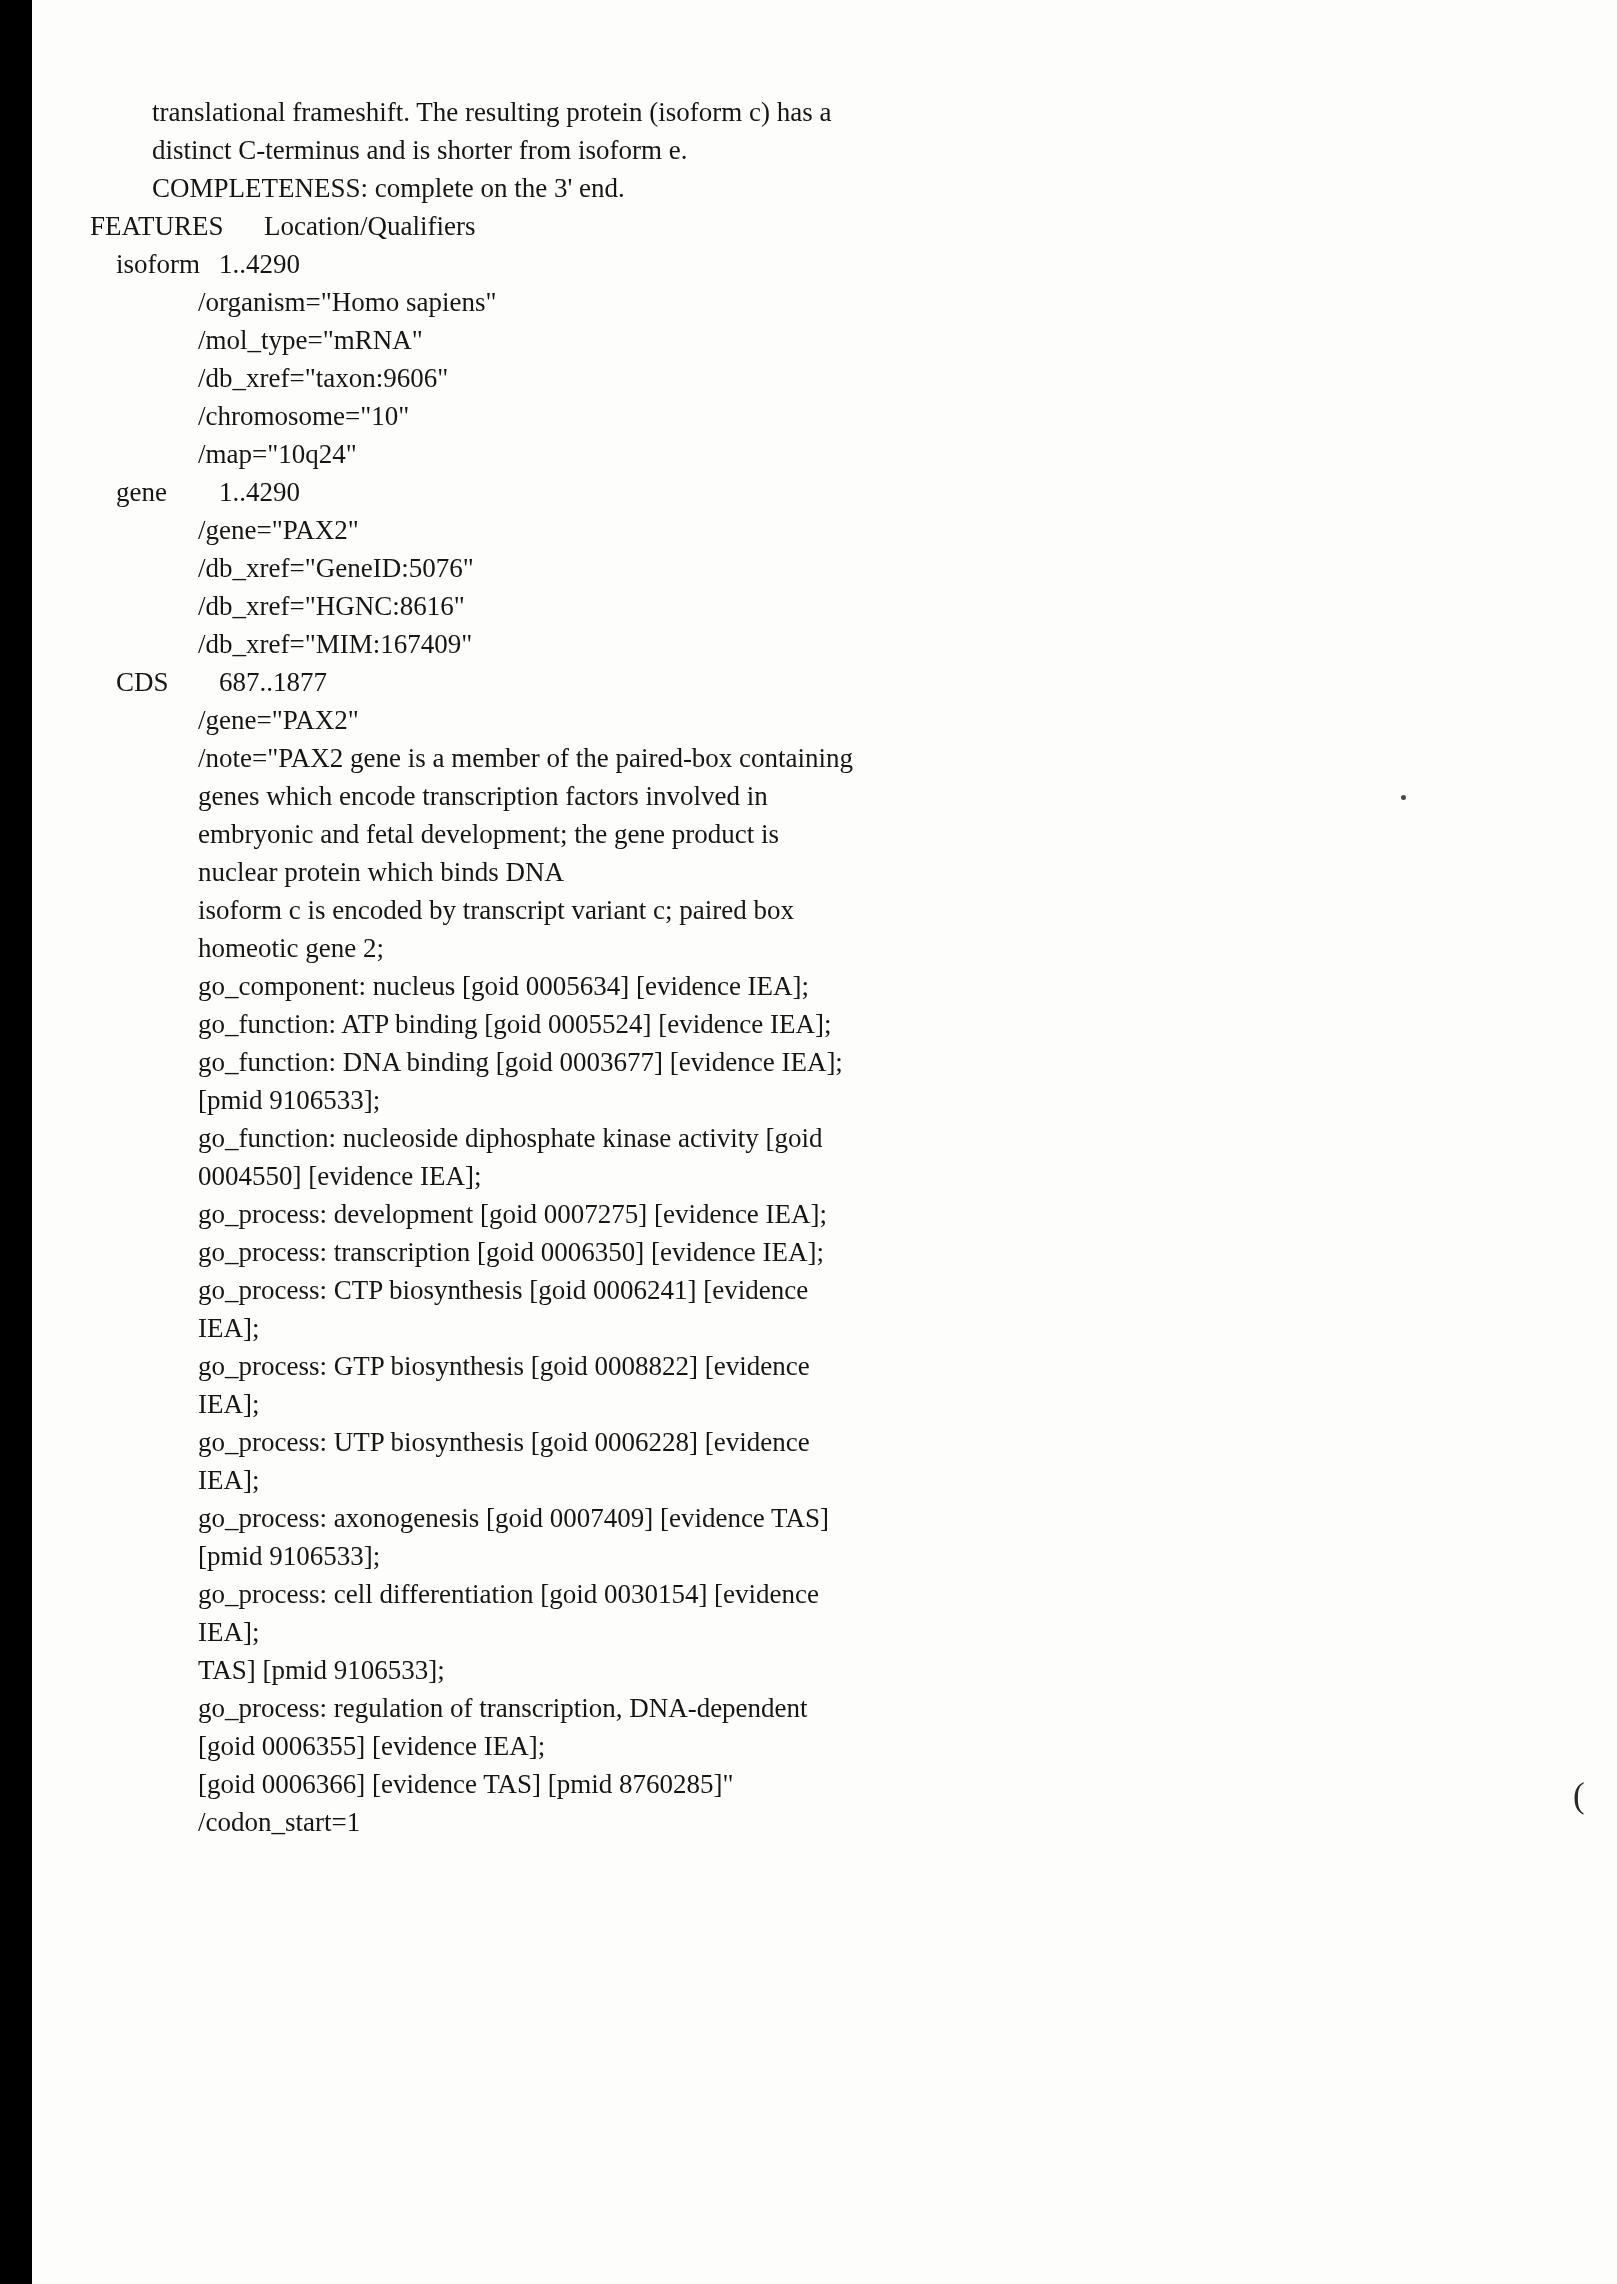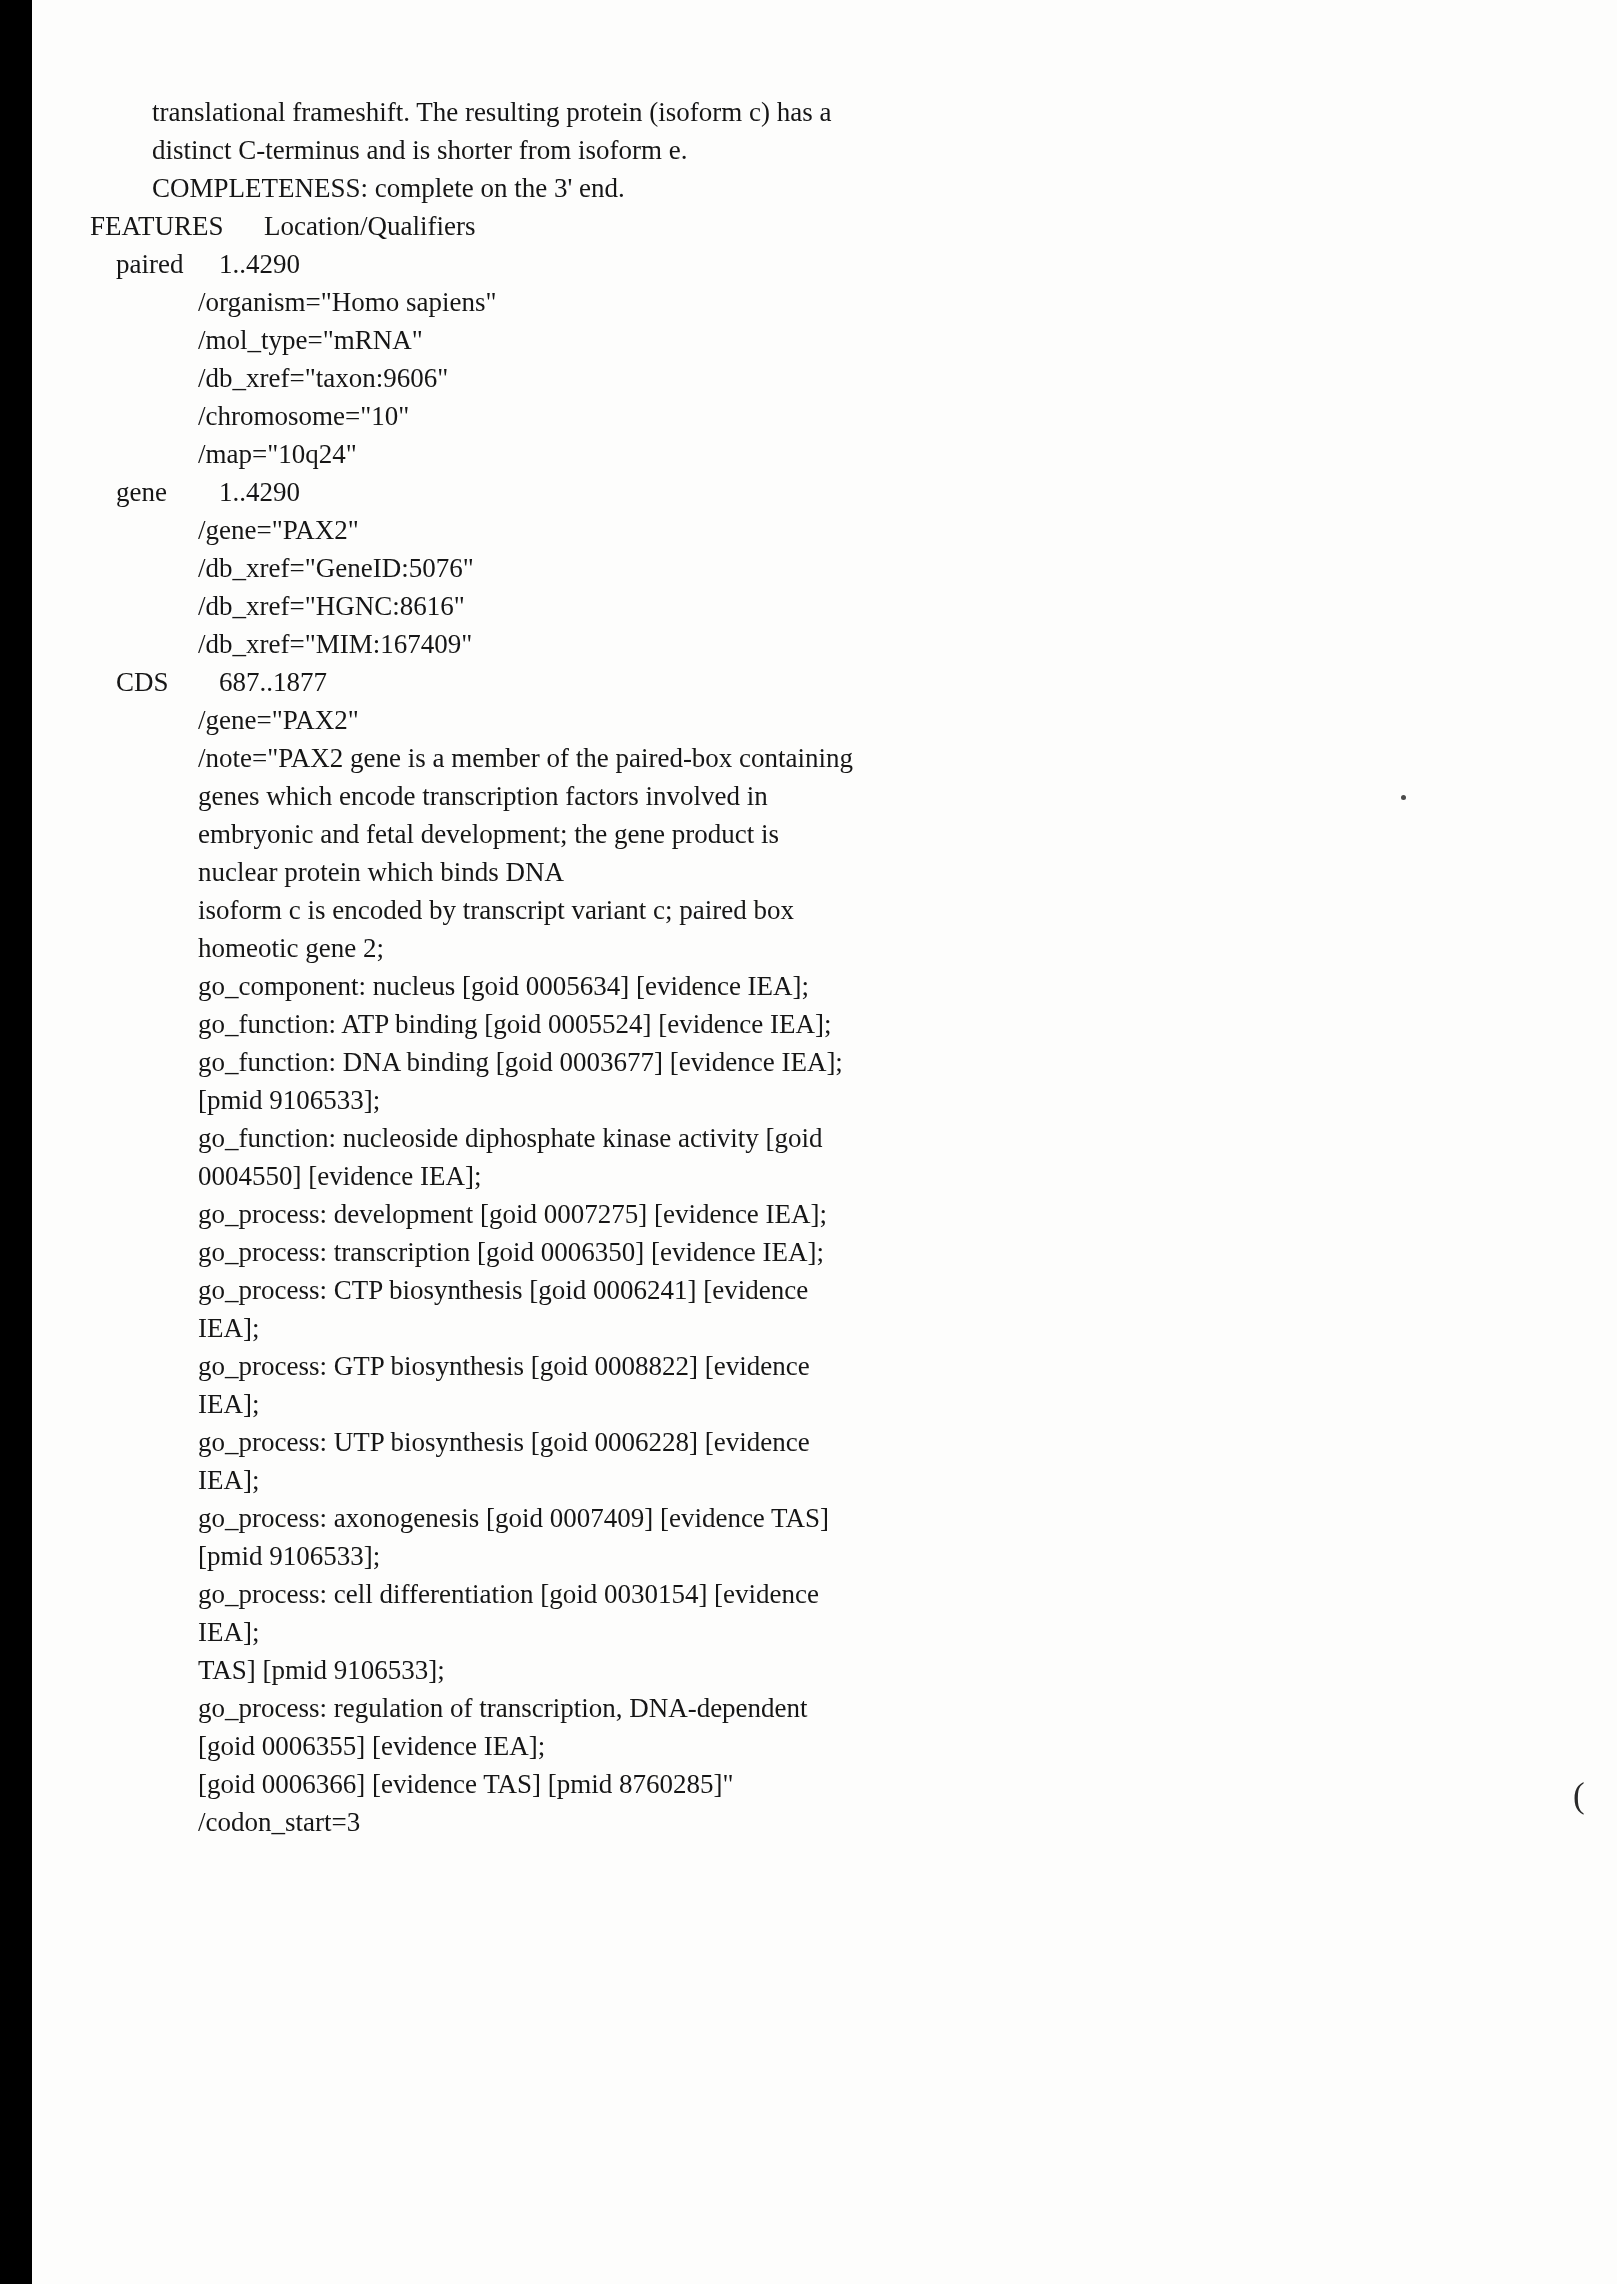--- a/index.html
+++ b/index.html
@@ -67,21 +67,21 @@
 </head>
 <body>
 
 <div class="page">
   <div class="scan-bar"></div>
   <div class="textblock">
       <div class="line"><span class="col-para">translational frameshift. The resulting protein (isoform c) has a</span></div>
       <div class="line"><span class="col-para">distinct C-terminus and is shorter from isoform e.</span></div>
       <div class="line"><span class="col-para">COMPLETENESS: complete on the 3' end.</span></div>
       <div class="line"><span class="col-fkey">FEATURES</span><span class="col-fval">Location/Qualifiers</span></div>
-      <div class="line"><span class="col-key">paired</span><span class="col-loc">1..4290</span></div>
+      <div class="line"><span class="col-key">isoform</span><span class="col-loc">1..4290</span></div>
       <div class="line"><span class="col-qual">/organism="Homo sapiens"</span></div>
       <div class="line"><span class="col-qual">/mol_type="mRNA"</span></div>
       <div class="line"><span class="col-qual">/db_xref="taxon:9606"</span></div>
       <div class="line"><span class="col-qual">/chromosome="10"</span></div>
       <div class="line"><span class="col-qual">/map="10q24"</span></div>
       <div class="line"><span class="col-key">gene</span><span class="col-loc">1..4290</span></div>
       <div class="line"><span class="col-qual">/gene="PAX2"</span></div>
       <div class="line"><span class="col-qual">/db_xref="GeneID:5076"</span></div>
       <div class="line"><span class="col-qual">/db_xref="HGNC:8616"</span></div>
       <div class="line"><span class="col-qual">/db_xref="MIM:167409"</span></div>
@@ -108,18 +108,18 @@
       <div class="line"><span class="col-qual">go_process: UTP biosynthesis [goid 0006228] [evidence</span></div>
       <div class="line"><span class="col-qual">IEA];</span></div>
       <div class="line"><span class="col-qual">go_process: axonogenesis [goid 0007409] [evidence TAS]</span></div>
       <div class="line"><span class="col-qual">[pmid 9106533];</span></div>
       <div class="line"><span class="col-qual">go_process: cell differentiation [goid 0030154] [evidence</span></div>
       <div class="line"><span class="col-qual">IEA];</span></div>
       <div class="line"><span class="col-qual">TAS] [pmid 9106533];</span></div>
       <div class="line"><span class="col-qual">go_process: regulation of transcription, DNA-dependent</span></div>
       <div class="line"><span class="col-qual">[goid 0006355] [evidence IEA];</span></div>
       <div class="line"><span class="col-qual">[goid 0006366] [evidence TAS] [pmid 8760285]"</span></div>
-      <div class="line"><span class="col-qual">/codon_start=3</span></div>
+      <div class="line"><span class="col-qual">/codon_start=1</span></div>
     </div>
   <div class="artifact-paren">(</div>
   <div class="artifact-dot"></div>
 </div>
 
 
 </body></html>

